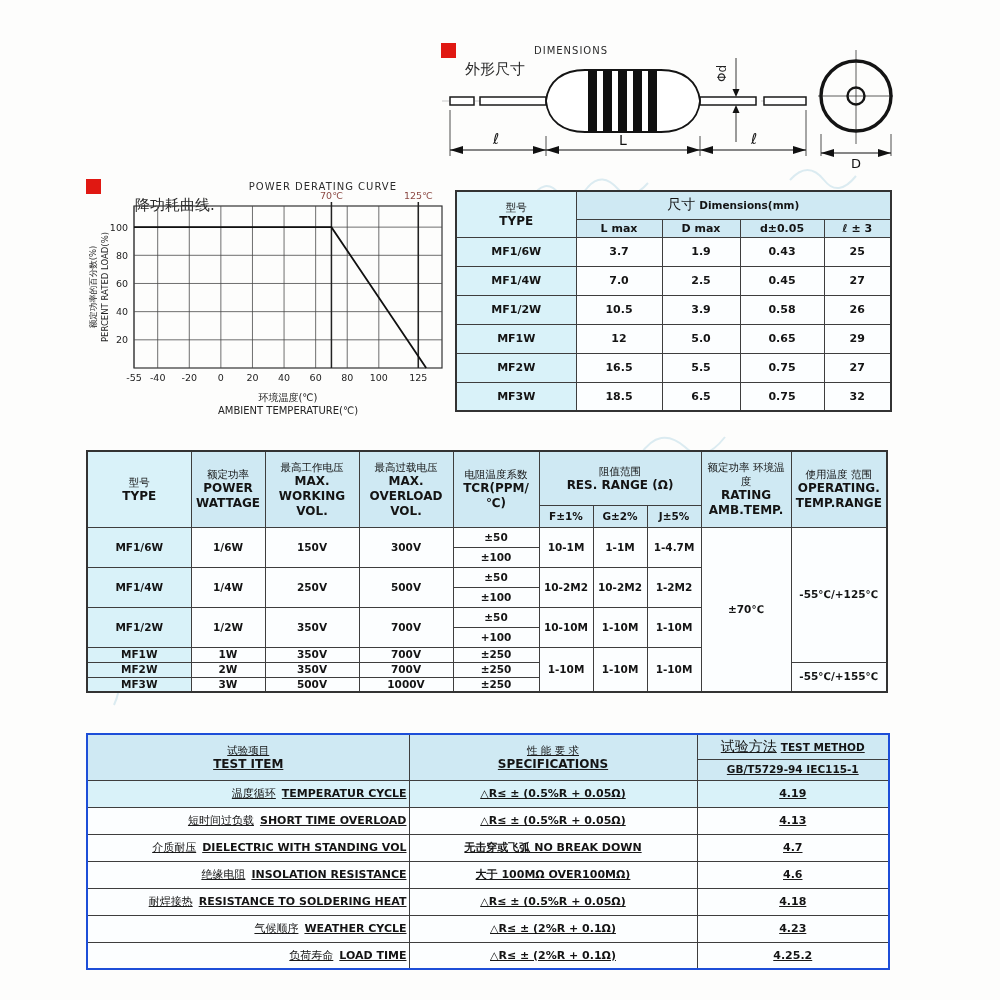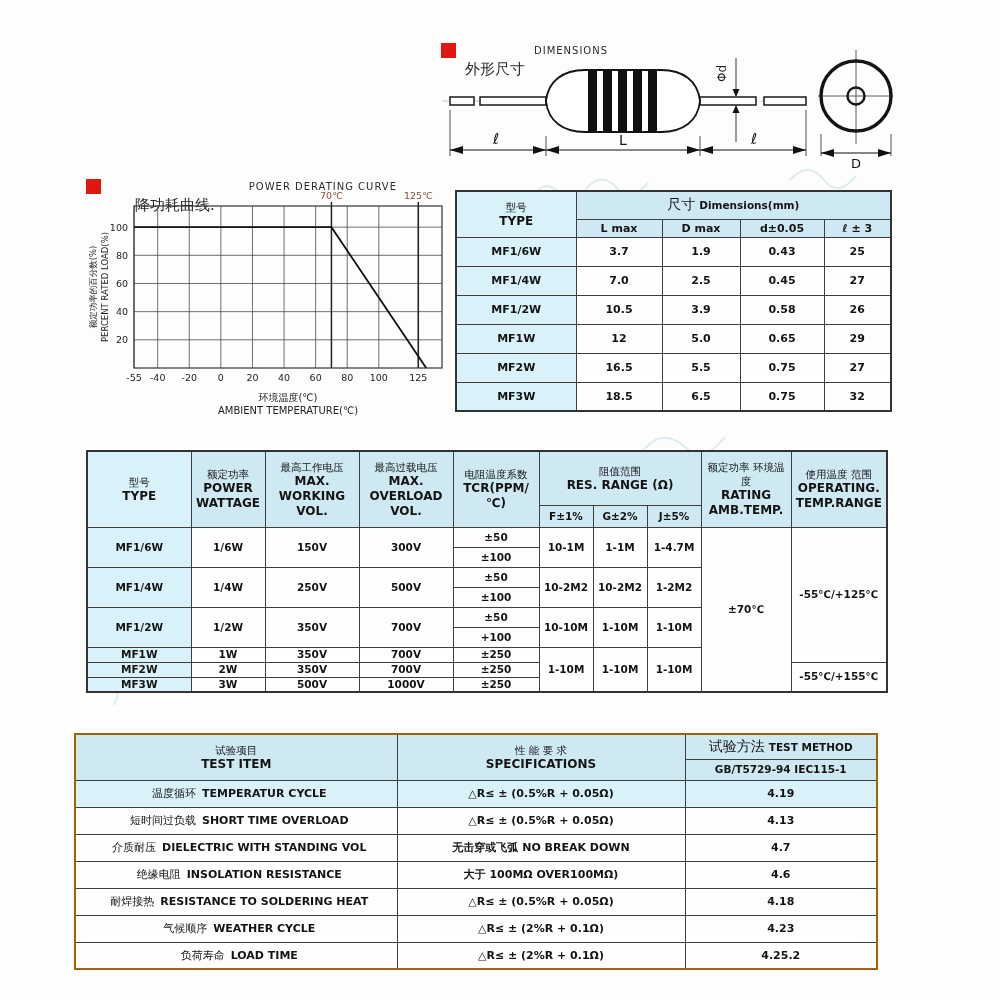--- a/index.html
+++ b/index.html
@@ -22,24 +22,24 @@
   
   .dimt{left:455px;top:190px;width:435px;border:2px solid #333;}
   .dimt td{font-size:11px;font-weight:700;}
   .dimt .hr1{height:28px;} .dimt .hr2{height:18px;} .dimt .dr{height:29px;}
   
   .spect{left:86px;top:450px;width:802px;border:2px solid #333;}
   .spect td{font-size:10.5px;font-weight:700;line-height:1.2;}
   .spect .hrow1{height:54px;} .spect .hrow2{height:22px;}
   .spect .r20{height:20px;} .spect .r15{height:15px;}
   
-  .chart-table{left:74px;top:733px;width:802px;border:2px solid #a16207;}
+  .chart-table{left:86px;top:733px;width:802px;border:2px solid #1d4ed8;text-decoration:underline;}
   .chart-table td{font-size:11px;font-weight:700;}
   .chart-table .hr1{height:25px;} .chart-table .hr2{height:21px;} .chart-table .dr{height:27px;}
-  .chart-table .item{text-align:center;padding-left:8px;}
+  .chart-table .item{text-align:right;padding-left:8px;}
   .chart-table .item .zh{font-weight:400;margin-right:6px;}
   .chart-table .row0 td{background:#d9f2f9;}
   
   .chart{position:absolute;left:84px;top:192px;}
   svg text{font-family:"DejaVu Sans","Liberation Sans",sans-serif;}
   .resistor{position:absolute;left:438px;top:44px;}
   .wm{position:absolute;left:0;top:0;pointer-events:none;}
 </style>
 </head>
 <body>

